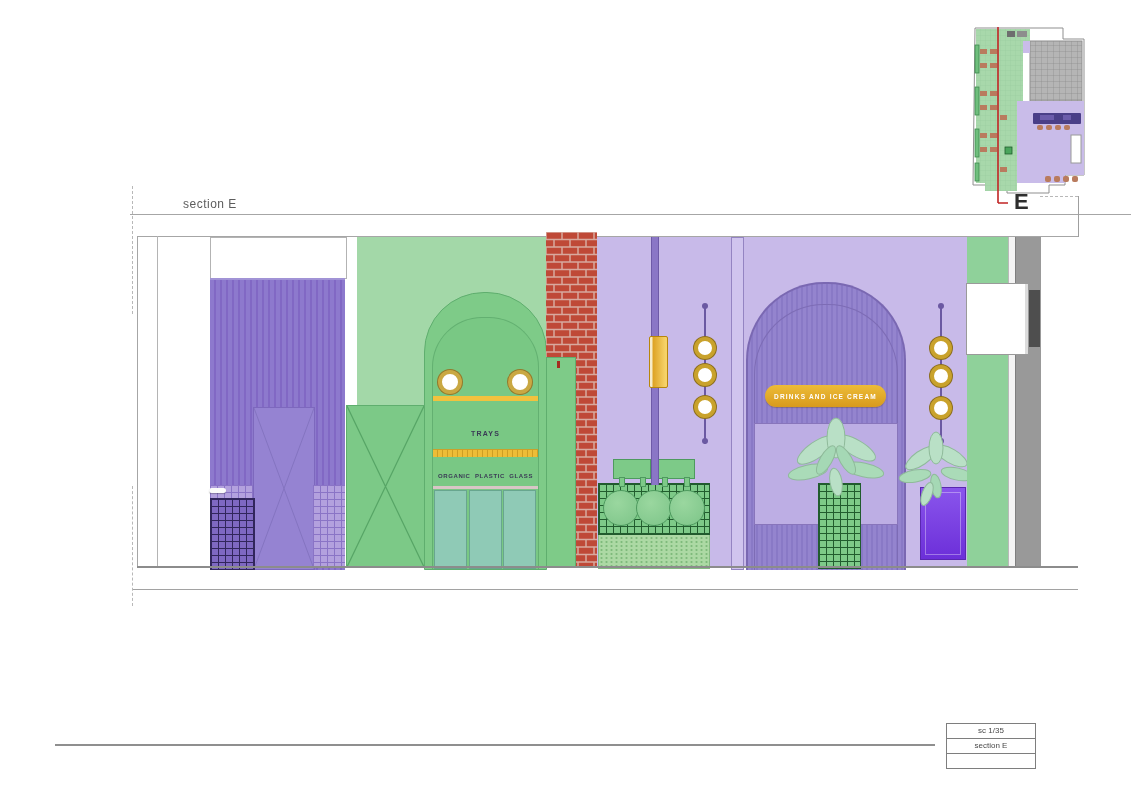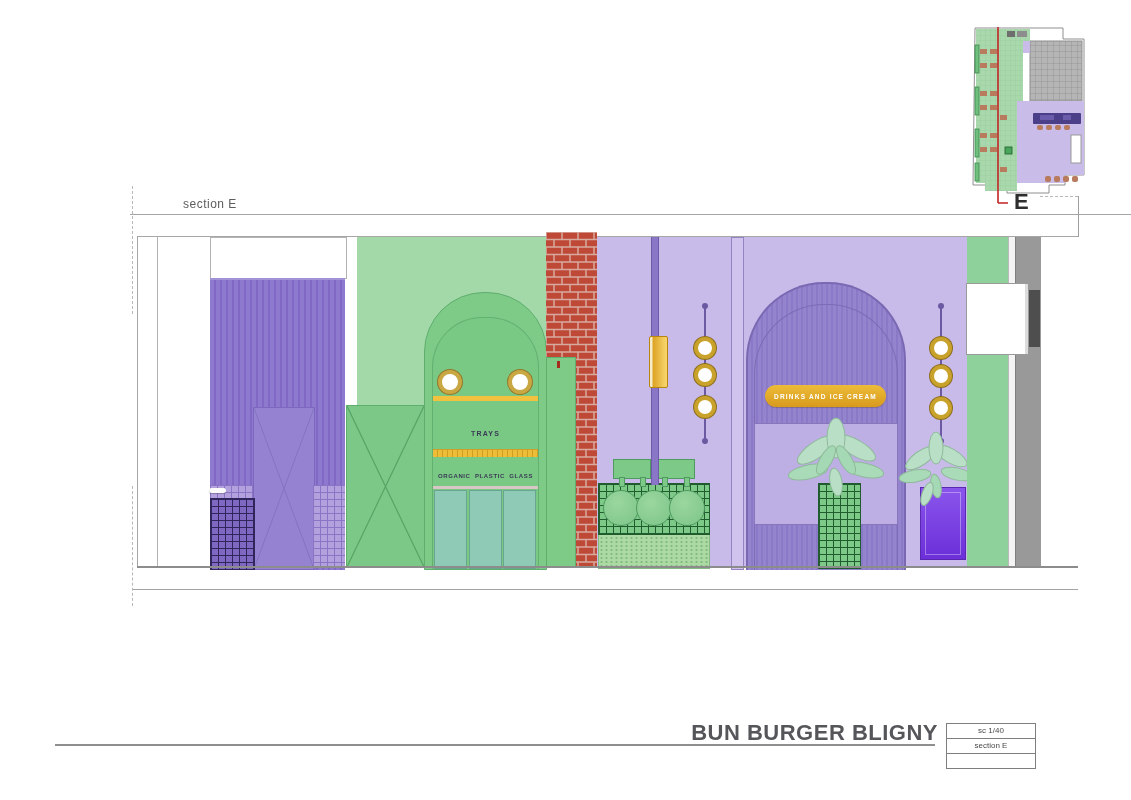--- a/index.html
+++ b/index.html
@@ -295,20 +295,19 @@
         <rect x="30" y="72" width="4" height="28"></rect>
       <rect x="30" y="114" width="4" height="28"></rect>
         <rect x="30" y="148" width="4" height="18"></rect>
     </g>
     <rect x="60" y="132" width="7" height="7" fill="#4aa55c" stroke="#1e5c2b" stroke-width="0.8"></rect>
     <path d="M53,12 L53,188 M53,188 L63,188" stroke="#c12525" stroke-width="1.6" fill="none"></path>
   </svg>
   <div class="abs plan-e" style="left:1014px;top:189px;">E</div>
 
   <div class="abs" style="left:55px;top:744px;width:880px;height:2px;background:#8f8f8f;"></div>
-  <div class="abs tb-title" style="left:600px;top:720px;width:338px;">BUN BURGER BLIGNY</div>
   <div class="abs tb-table" style="left:946px;top:723px;width:88px;">
-    <div class="tb-row">sc 1/40</div>
+    <div class="tb-row">sc 1/35</div>
     <div class="tb-row">section E</div>
     <div class="tb-row"></div>
   </div>
 
 </div>
 
 </body></html>

